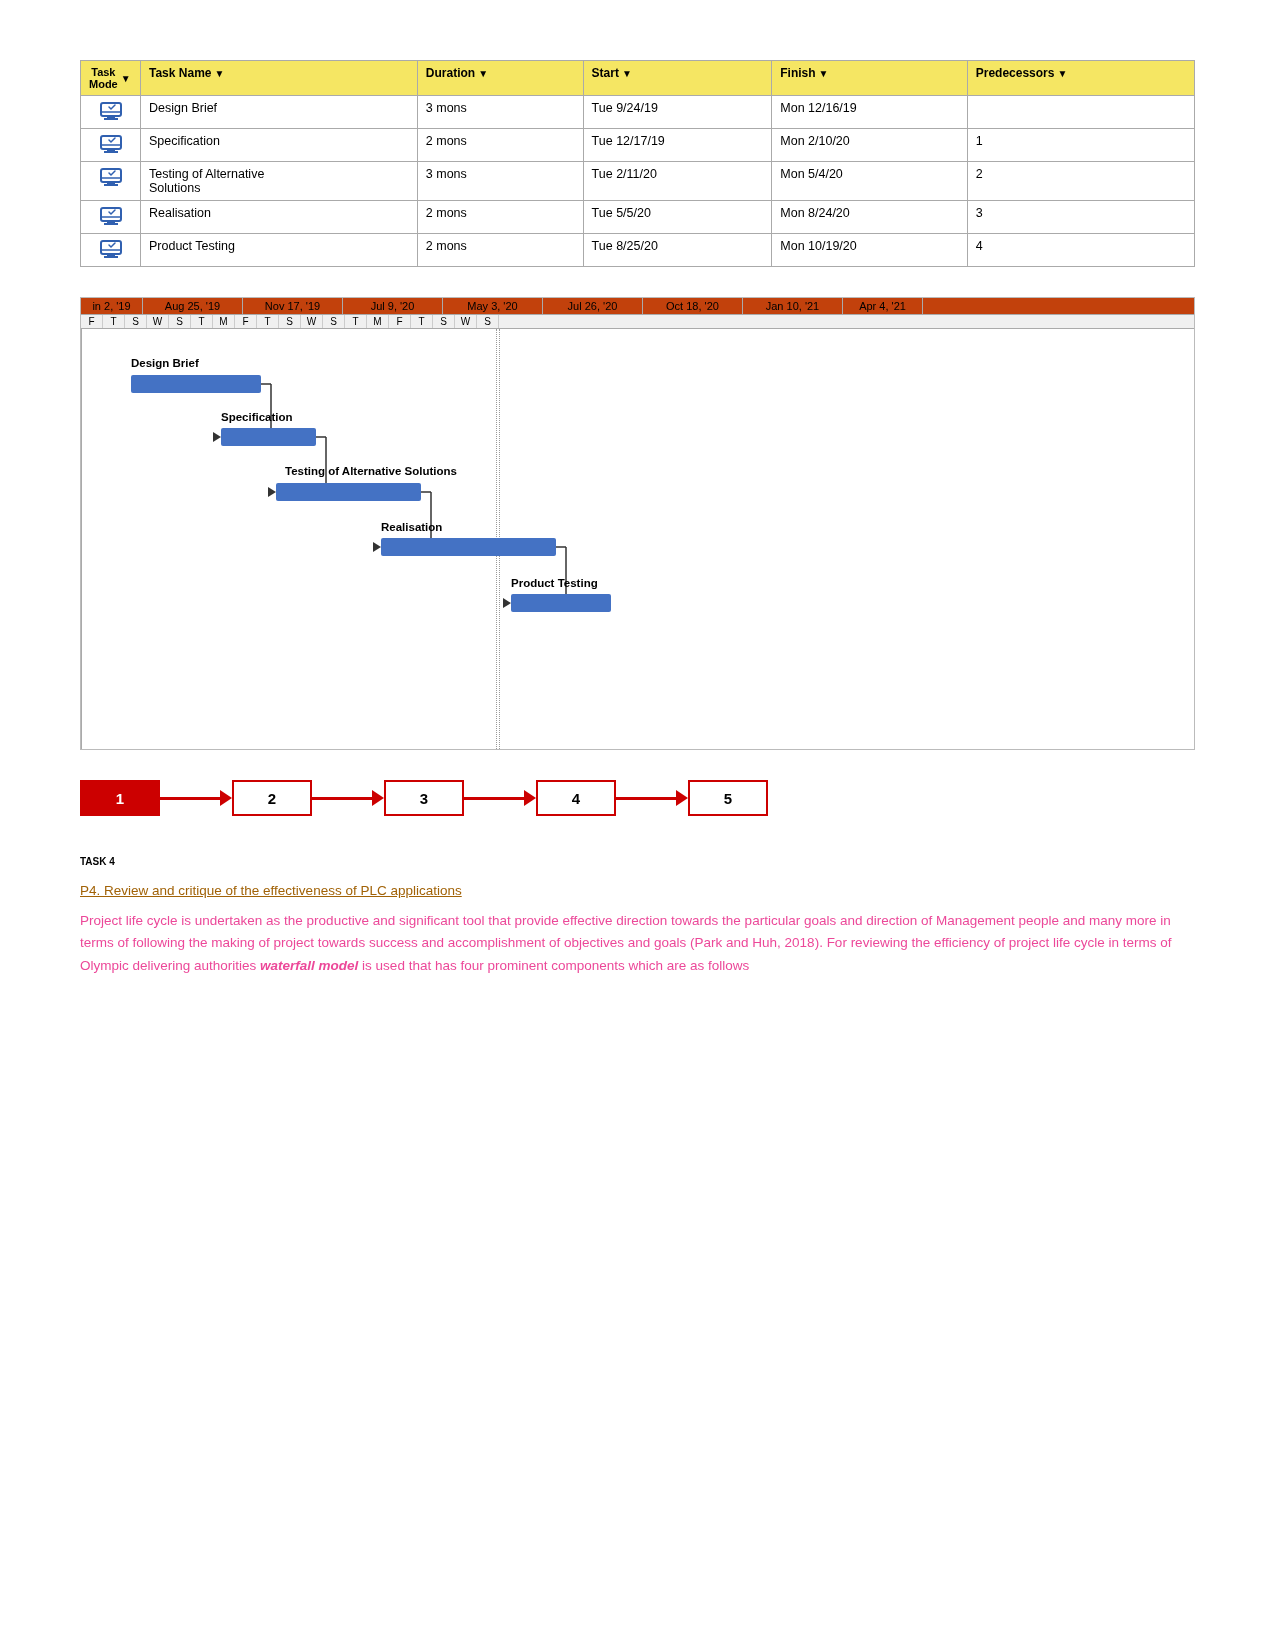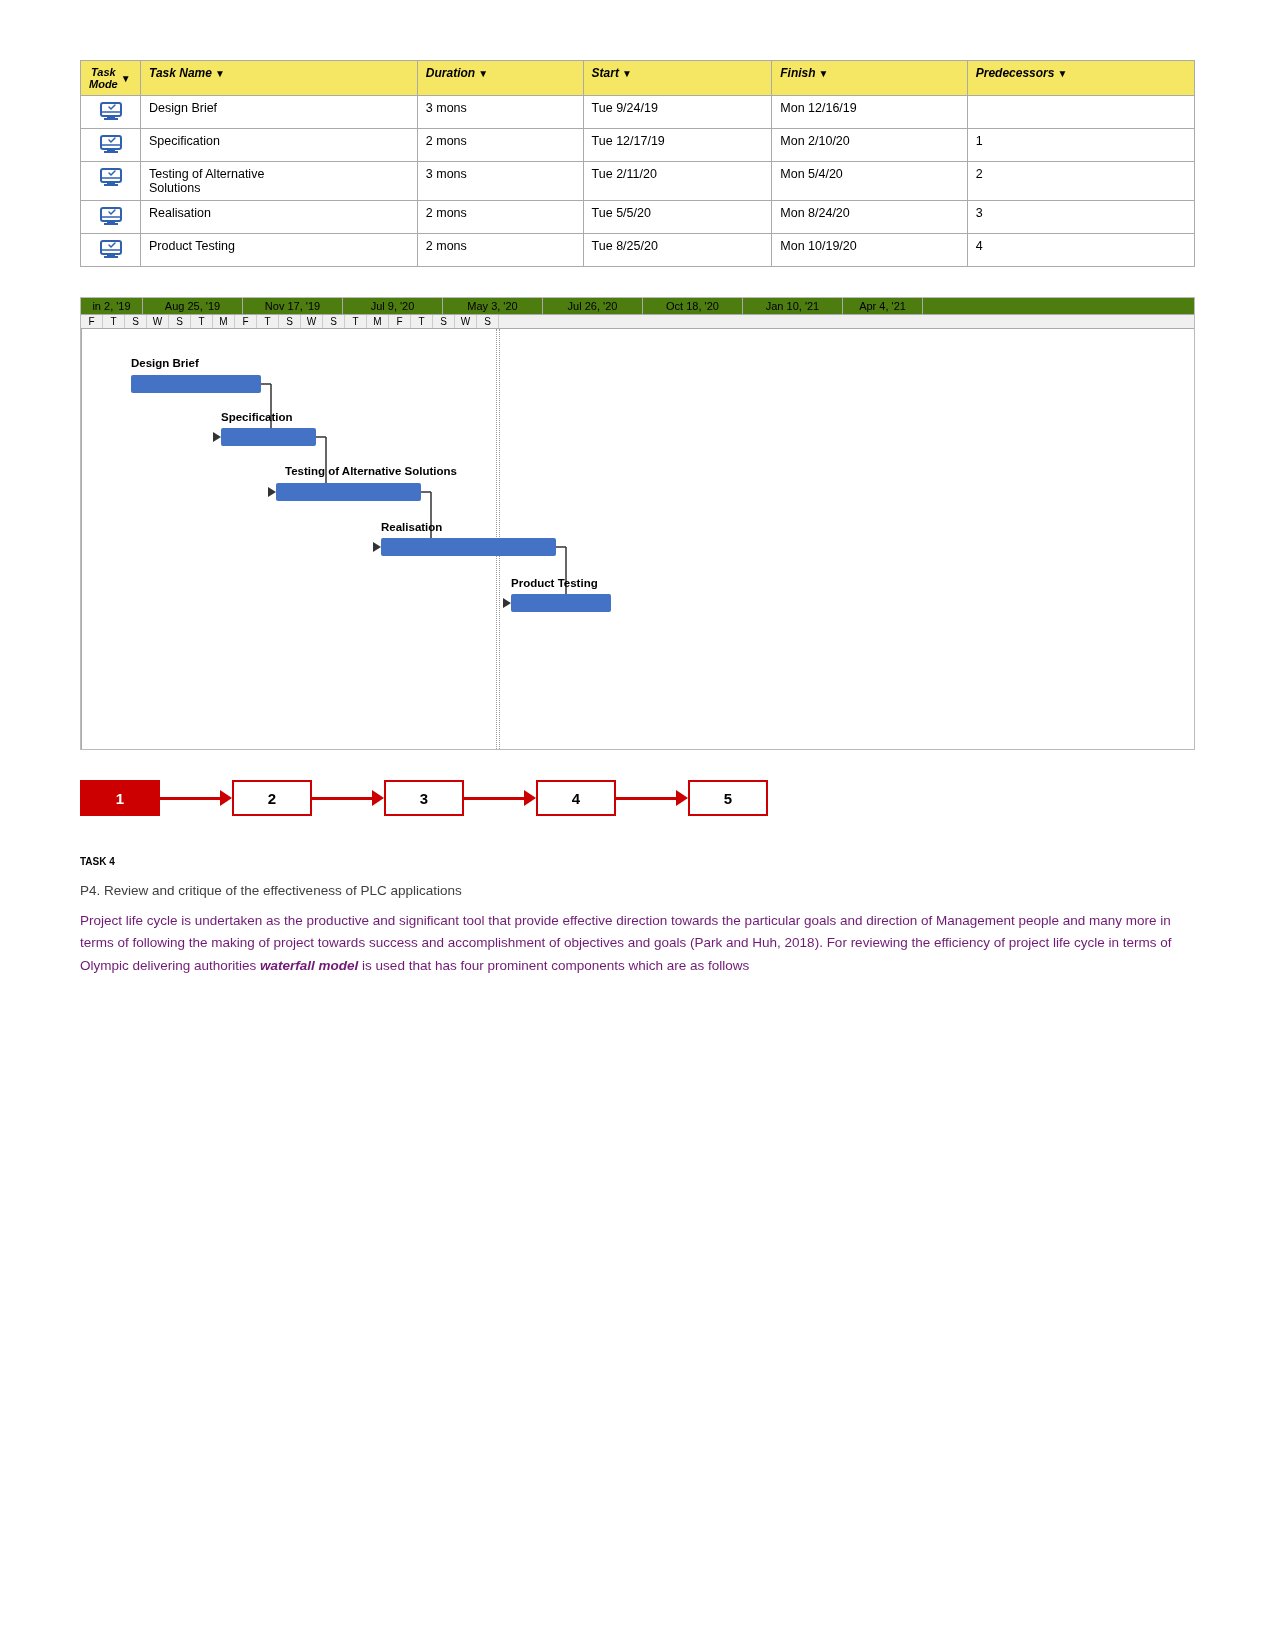--- a/index.html
+++ b/index.html
@@ -20,21 +20,20 @@
       margin-bottom: 30px;
       font-size: 12.5px;
     }
     .gantt-table th, .gantt-table td {
       border: 1px solid #aaa;
       padding: 5px 8px;
       vertical-align: top;
     }
     .gantt-table thead tr {
       background: #f5e663;
-      font-style: italic;
     }
     .gantt-table thead th {
       font-weight: bold;
       font-size: 12px;
       white-space: nowrap;
     }
     .gantt-table th.mode-col {
       width: 60px;
       font-size: 11px;
     }
@@ -48,21 +47,21 @@
     
     .gantt-chart-container {
       border: 1px solid #bbb;
       width: 100%;
       margin-bottom: 30px;
       overflow: hidden;
     }
     .gantt-header {
       display: flex;
       border-bottom: 1px solid #aaa;
-      background: #4d7c0f;
+      background: #c2410c;
       font-size: 11px;
     }
     .gantt-header-cell {
       border-right: 1px solid #aaa;
       padding: 2px 4px;
       text-align: center;
       white-space: nowrap;
       font-size: 11px;
       flex-shrink: 0;
     }
@@ -156,27 +155,28 @@
     .task4-section {
       margin-top: 20px;
     }
     .task4-title {
       font-size: 10px;
       font-weight: bold;
       margin-bottom: 16px;
     }
     .task4-subtitle {
       font-size: 13.5px;
+      text-decoration: underline;
       margin-bottom: 12px;
-      color: #404040;
+      color: #a16207;
     }
     .task4-body {
       font-size: 13.5px;
       line-height: 1.65;
-      color: #701a75;
+      color: #ec4899;
     }
 
     .drop-arrow {
       font-size: 10px;
       margin-left: 3px;
     }
     .th-inner { display: flex; align-items: center; }
   </style>
 </head>
 <body>

